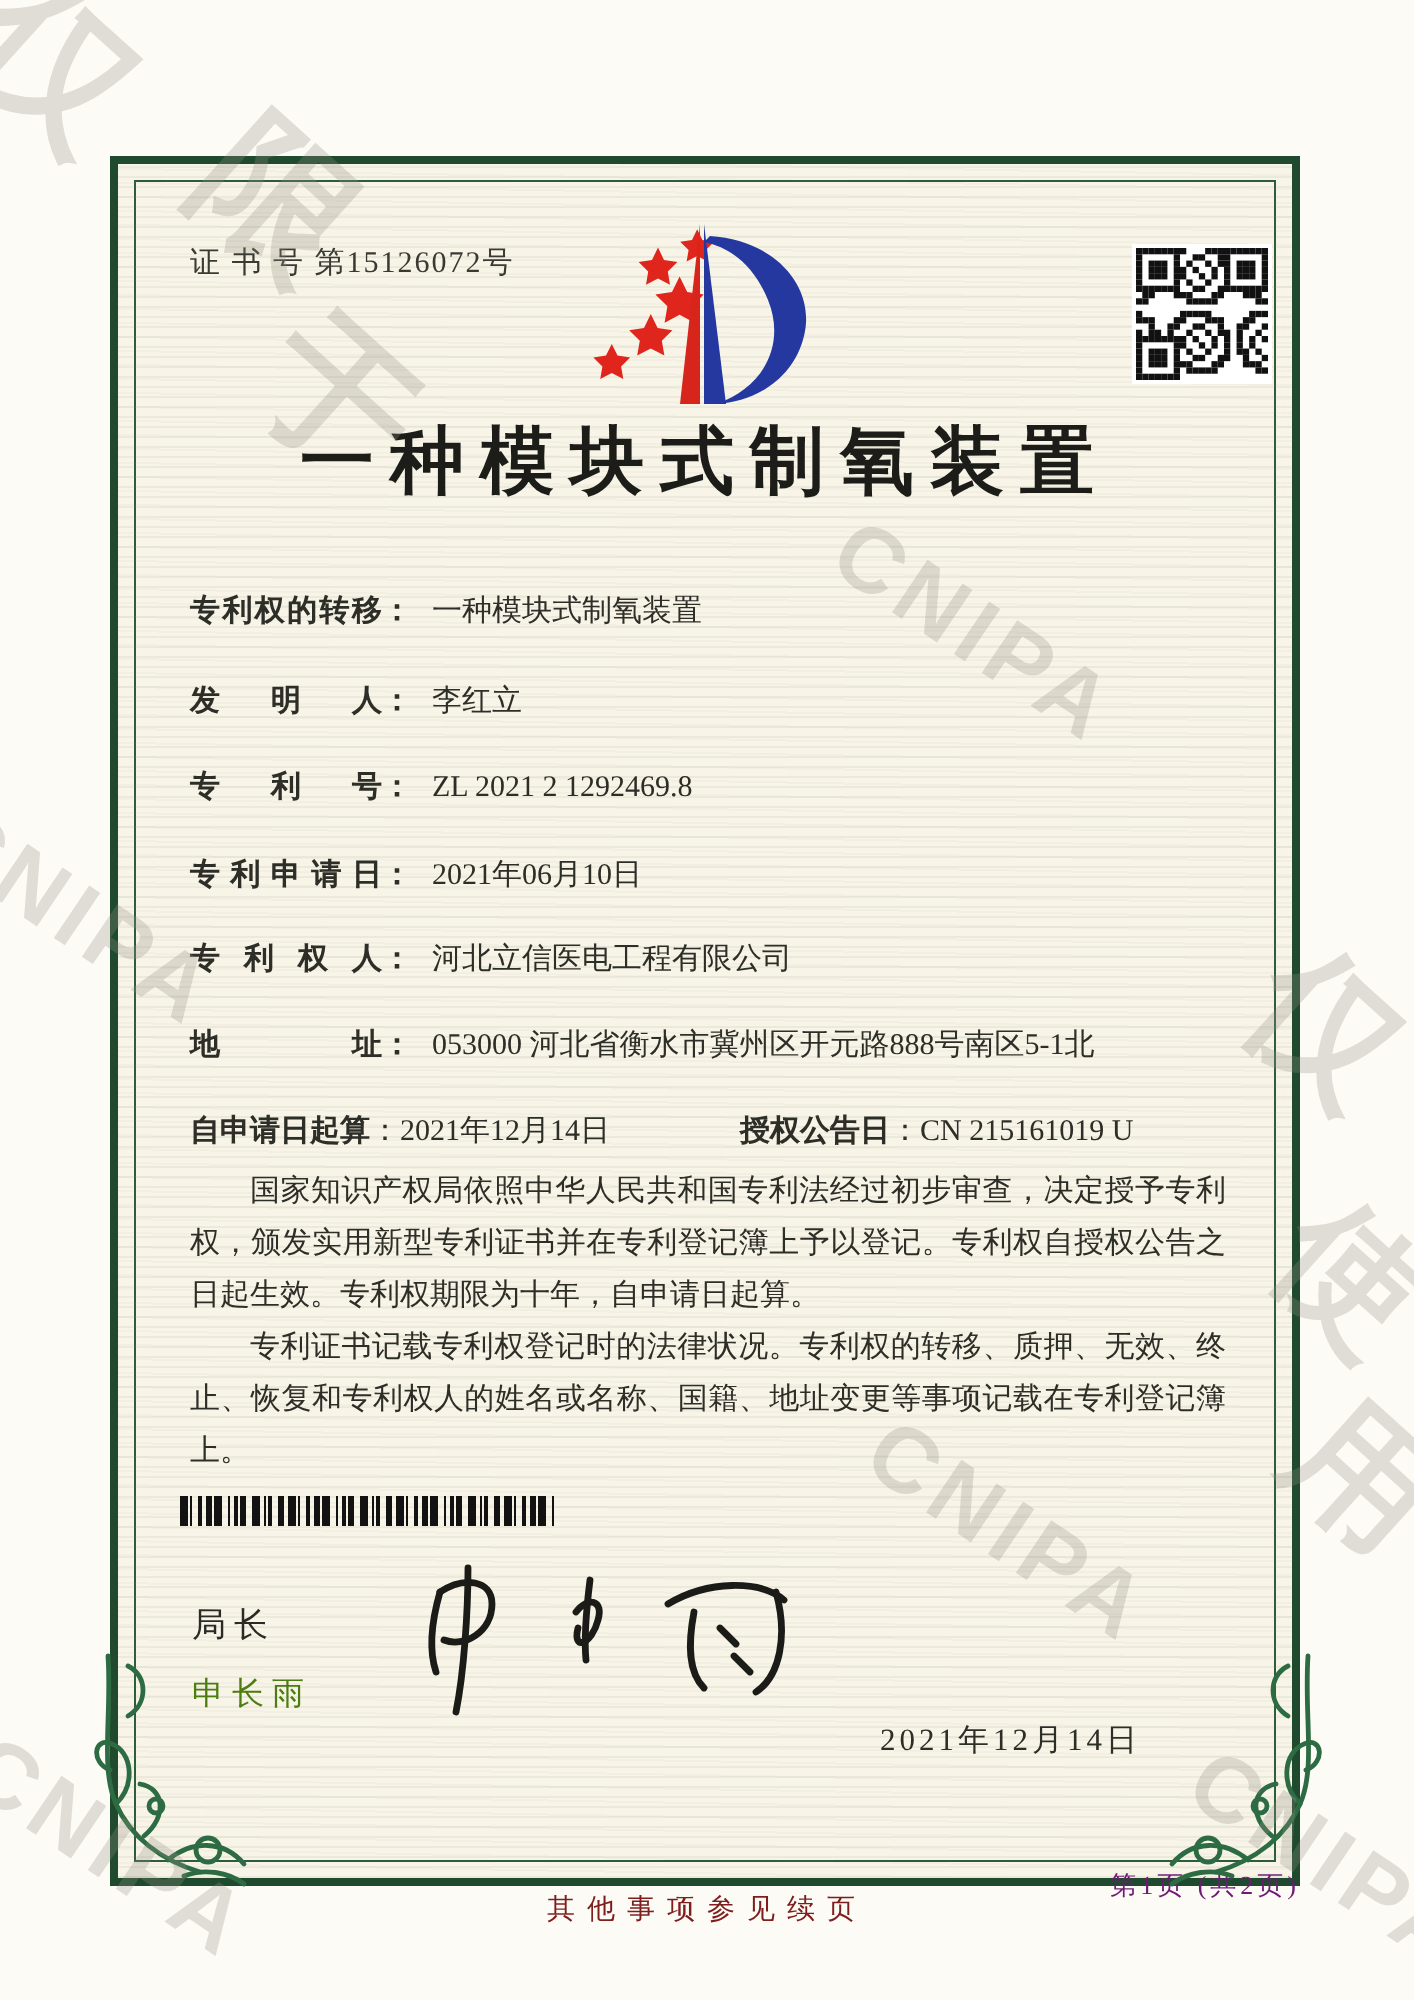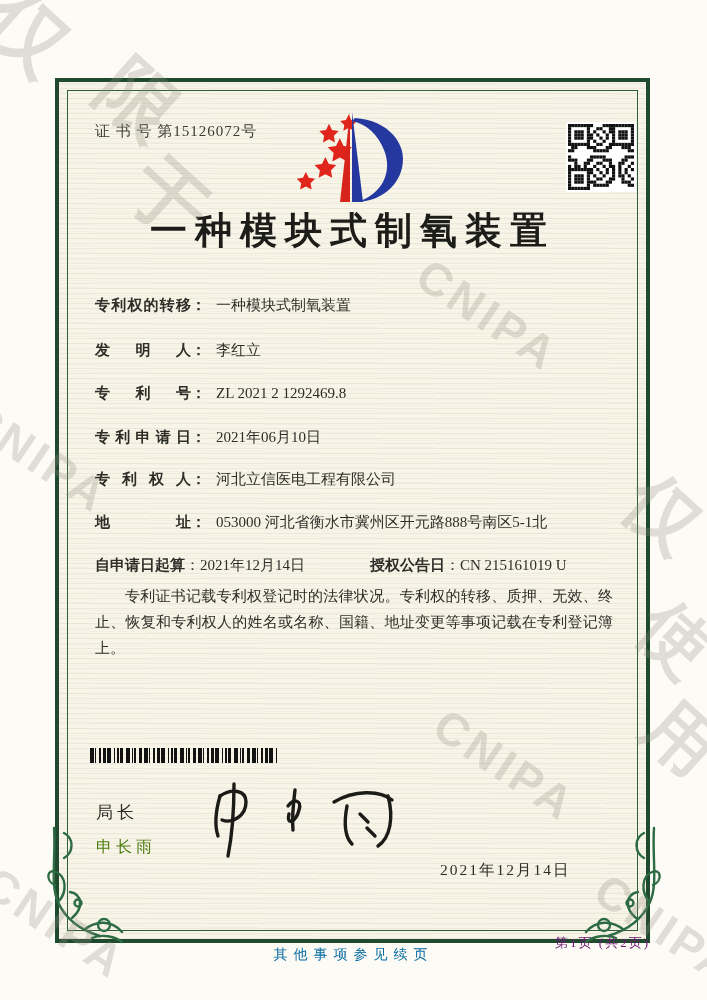--- a/index.html
+++ b/index.html
@@ -83,21 +83,21 @@
   }
   .paras p{margin:0;text-indent:2em;}
 
   .barcode{position:absolute;left:90px;top:748px;width:190px;height:15px;}
 
   .signer-title{position:absolute;left:96px;top:801px;font-size:17px;letter-spacing:4px;color:#2a2a26;text-align:center;}
   .signer-name{position:absolute;left:96px;top:837px;font-size:16px;letter-spacing:4px;color:#4d7c0f;}
   .signature{position:absolute;left:192px;top:780px;width:220px;height:80px;}
   .issue-date{position:absolute;left:440px;top:860px;font-size:15.5px;letter-spacing:2px;color:#2e2e28;}
   .page-info{position:absolute;left:55px;top:934px;width:595px;text-align:right;font-size:13px;letter-spacing:2px;color:#701a75;}
-  .footer-note{position:absolute;left:0;top:946px;width:707px;text-align:center;font-size:14px;letter-spacing:6px;color:#0369a1;}
+  .footer-note{position:absolute;left:0;top:946px;width:707px;text-align:center;font-size:14px;letter-spacing:6px;color:#7f1d1d;}
 </style>
 </head>
 <body>
 
 <div class="page">
 
   <span class="wm wm0">仅</span>
   <span class="wm wm1">限</span>
   <span class="wm wm2">于</span>
   <span class="wm wm-cn wm3">CNIPA</span>
@@ -391,20 +391,21 @@
     </div>
     <div class="frow row5">
       <span class="flabel">地址</span><span class="fcolon">：</span><span class="fvalue">053000 河北省衡水市冀州区开元路888号南区5-1北</span>
     </div>
     <div class="frow row-grant">
       <span class="grant-left"><span class="glabel">自申请日起算</span><span>：</span><span>2021年12月14日</span></span>
       <span class="grant-right"><span class="glabel">授权公告日</span><span>：</span><span>CN 215161019 U</span></span>
     </div>
 
     <div class="paras">
+      <p>国家知识产权局依照中华人民共和国专利法经过初步审查，决定授予专利权，颁发实用新型专利证书并在专利登记簿上予以登记。专利权自授权公告之日起生效。专利权期限为十年，自申请日起算。</p>
       <p>专利证书记载专利权登记时的法律状况。专利权的转移、质押、无效、终止、恢复和专利权人的姓名或名称、国籍、地址变更等事项记载在专利登记簿上。</p>
     </div>
 
     <svg class="barcode" id="barcode-svg" viewBox="0 0 190 15" preserveAspectRatio="none" fill="#121212">
         <rect x="0" y="0" width="4" height="15"></rect>
         <rect x="5" y="0" width="1" height="15"></rect>
         <rect x="9" y="0" width="2" height="15"></rect>
         <rect x="13" y="0" width="3" height="15"></rect>
         <rect x="17" y="0" width="4" height="15"></rect>
         <rect x="24" y="0" width="1" height="15"></rect>

